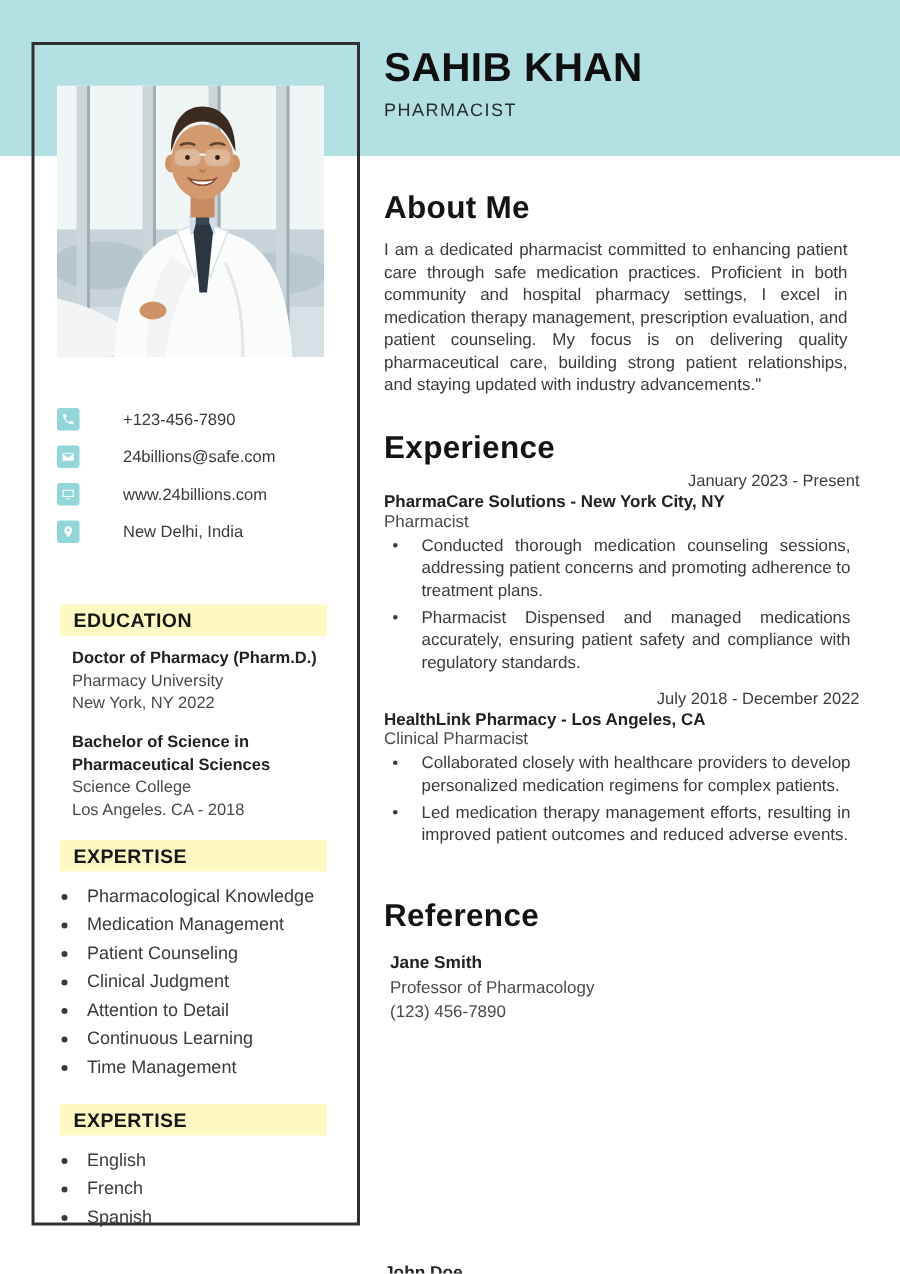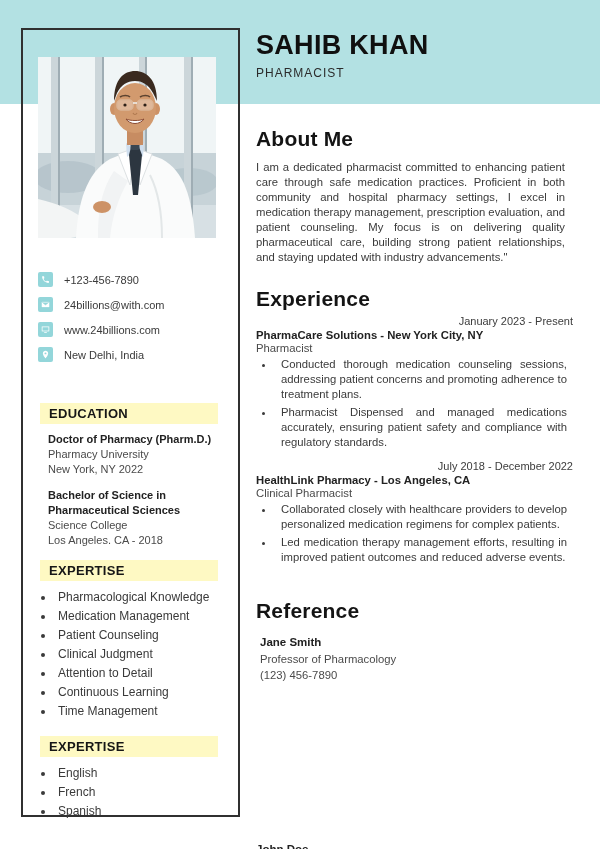--- a/index.html
+++ b/index.html
@@ -17,21 +17,21 @@
   .photo svg { display:block; width:100%; height:100%; }
 
   
   .sidebar { position:absolute; left:24px; top:272px; width:213px; color:#3c3c3c; }
   .contact-row { display:flex; align-items:center; margin-bottom:10px; }
   .cicon {
     width:15px; height:15px; margin-left:14px; background:#93d6da; border-radius:2px;
     display:flex; align-items:center; justify-content:center; flex:0 0 15px;
   }
   .cicon svg { width:9px; height:9px; display:block; }
-  .contact-row .ctext { margin-left:11px; font-size:11px; color:#3a3a3a; }
+  .contact-row .ctext { margin-left:29px; font-size:11px; color:#3a3a3a; }
 
   .side-bar-heading {
     margin-left:16px; width:178px; background:#fef9c3; color:#161616;
     font-size:13px; font-weight:bold; padding:3px 0 3px 9px; letter-spacing:.3px;
   }
   .edu-wrap { margin:8px 0 0 24px; font-size:11px; line-height:1.36; }
   .edu-entry { margin-bottom:11px; width:168px; }
   .edu-degree { font-weight:bold; color:#222; }
   .edu-school, .edu-loc { color:#4a4a4a; }
 
@@ -144,21 +144,21 @@
     </div>
 
     <div class="contact-row">
       <span class="cicon">
         <svg viewBox="0 0 24 24">
             <path fill="#ffffff" d="M2 5h20v14H2z"></path>
             <path fill="#93d6da" d="M3.5 6.5L12 13l8.5-6.5"></path>
             <path fill="none" stroke="#93d6da" stroke-width="1.6" d="M3 6l9 7 9-7"></path>
           </svg>
       </span>
-      <span class="ctext">24billions@with.com</span>
+      <span class="ctext">24billions@safe.com</span>
     </div>
 
     <div class="contact-row">
       <span class="cicon">
         <svg viewBox="0 0 24 24">
             <path fill="#ffffff" d="M2 4h20v13H2z"></path>
             <rect x="4" y="6" width="16" height="9" fill="#93d6da"></rect>
             <path fill="#ffffff" d="M9 19h6l1 2H8z"></path>
           </svg>
       </span>

